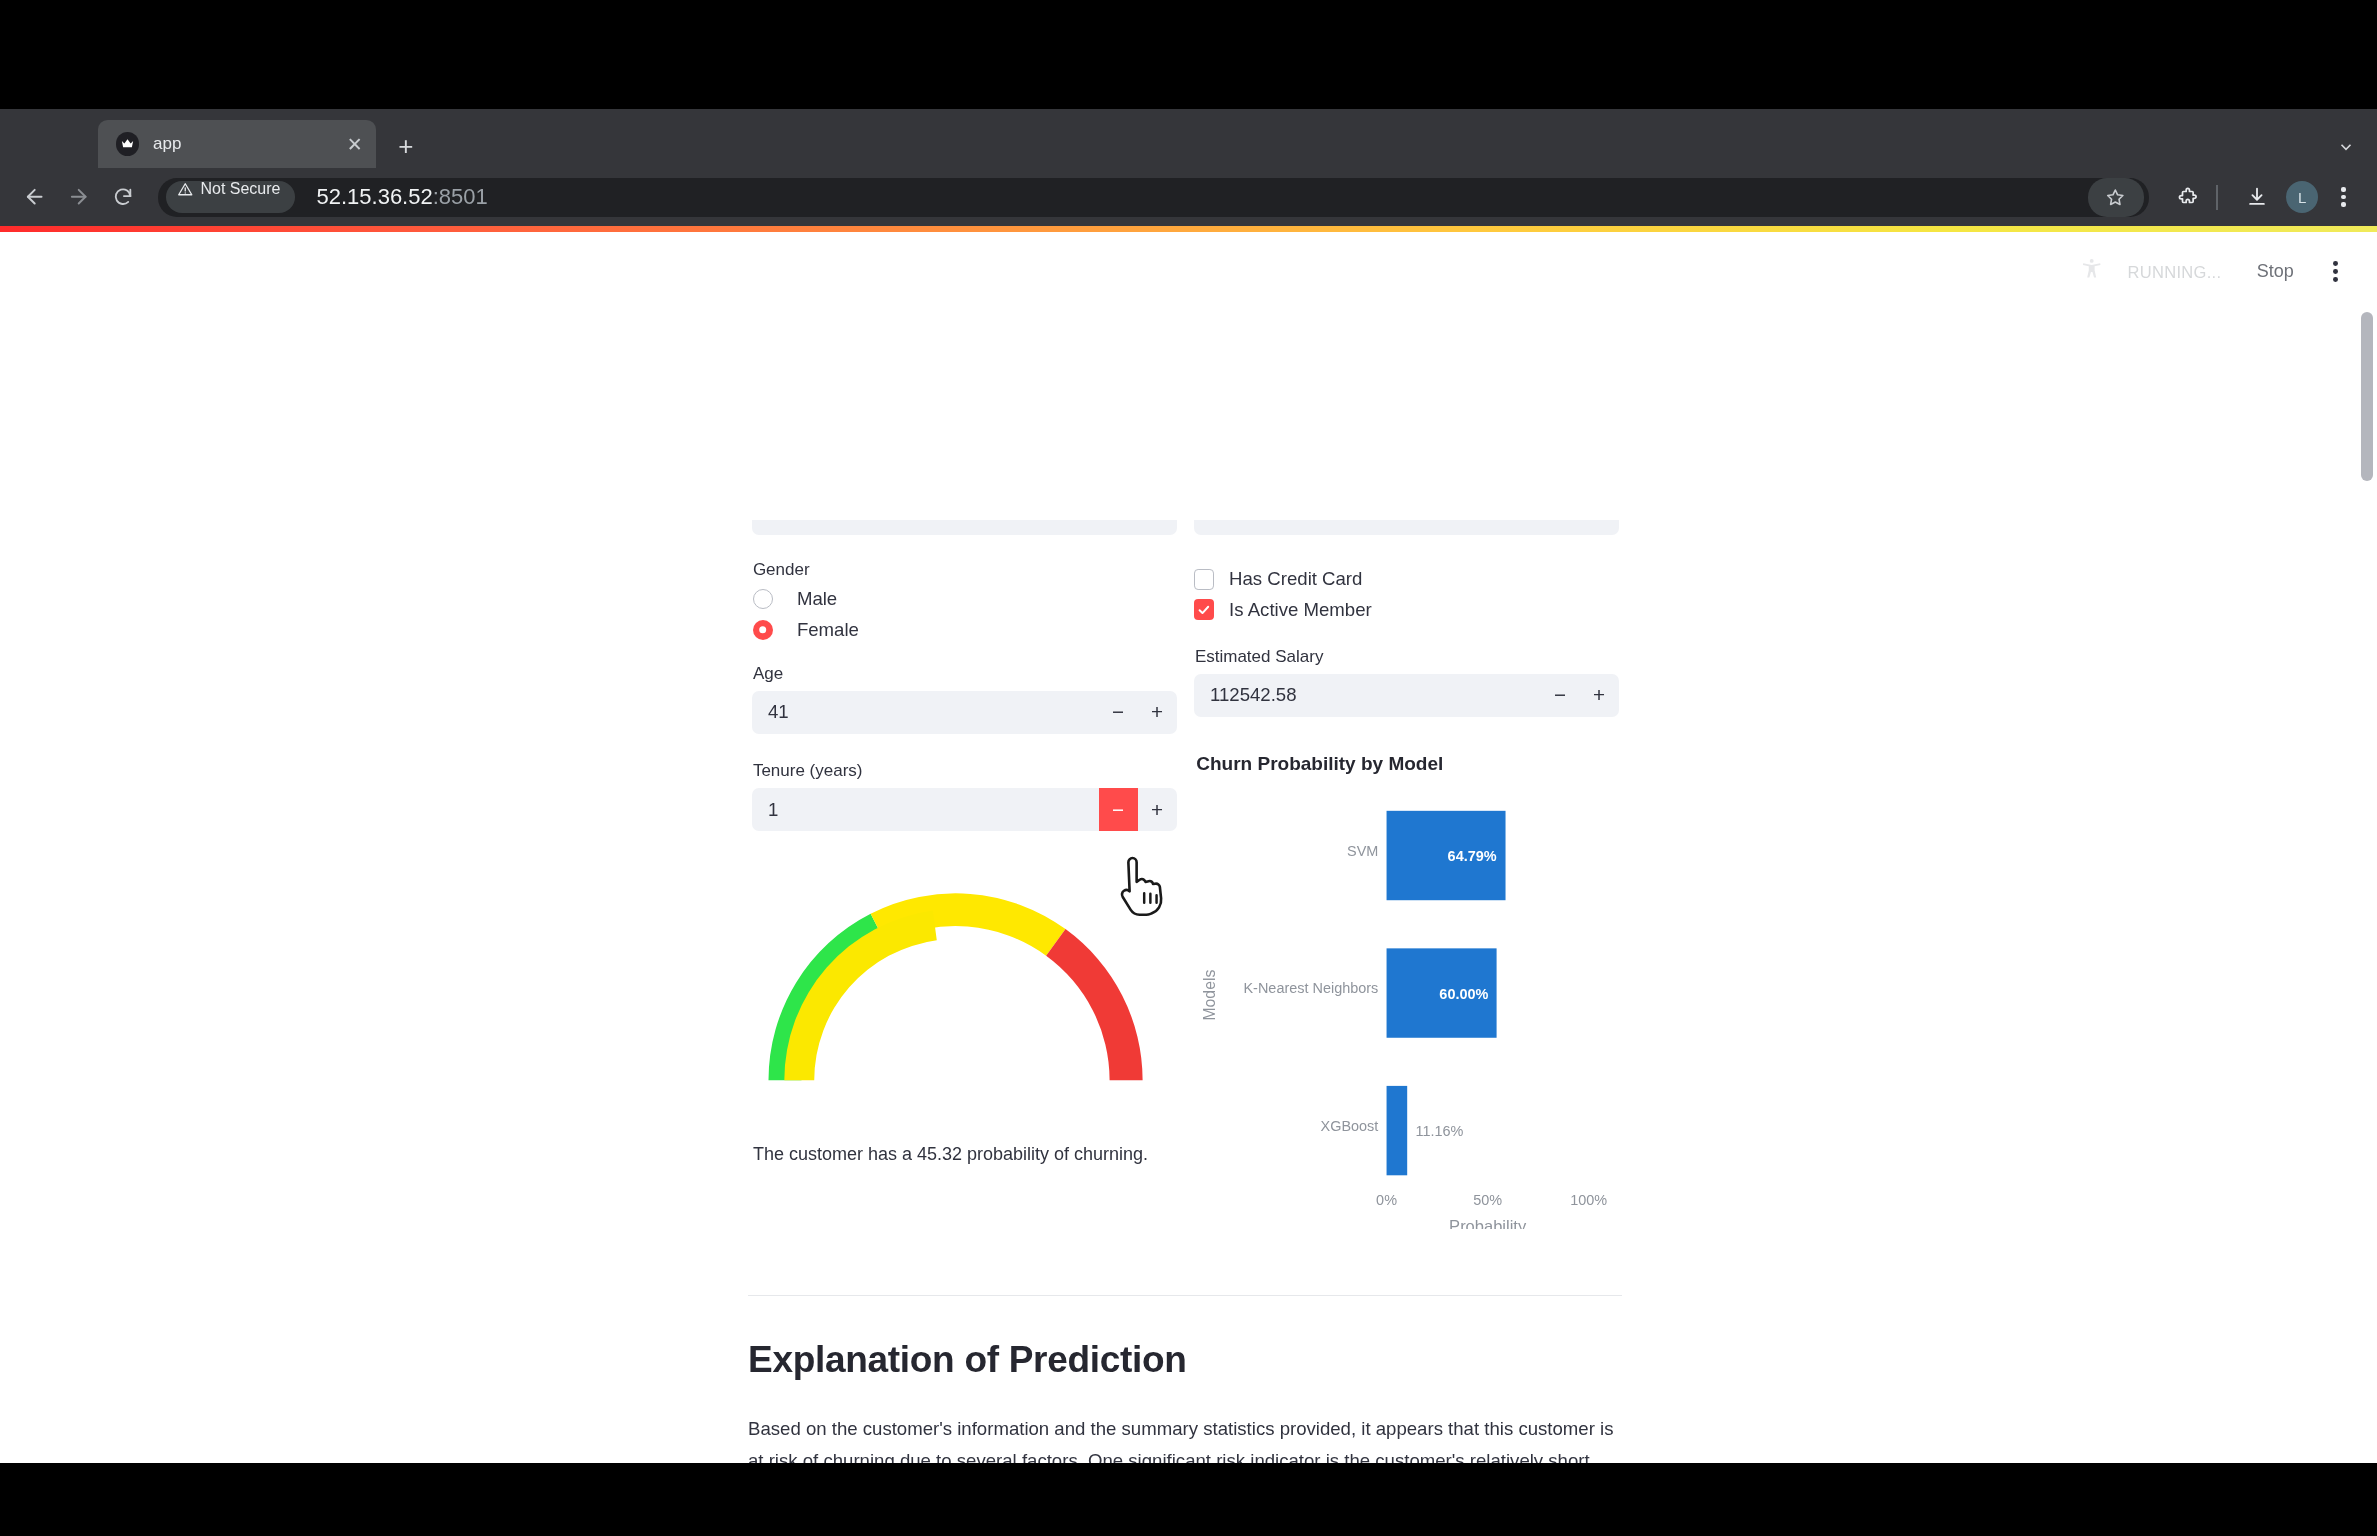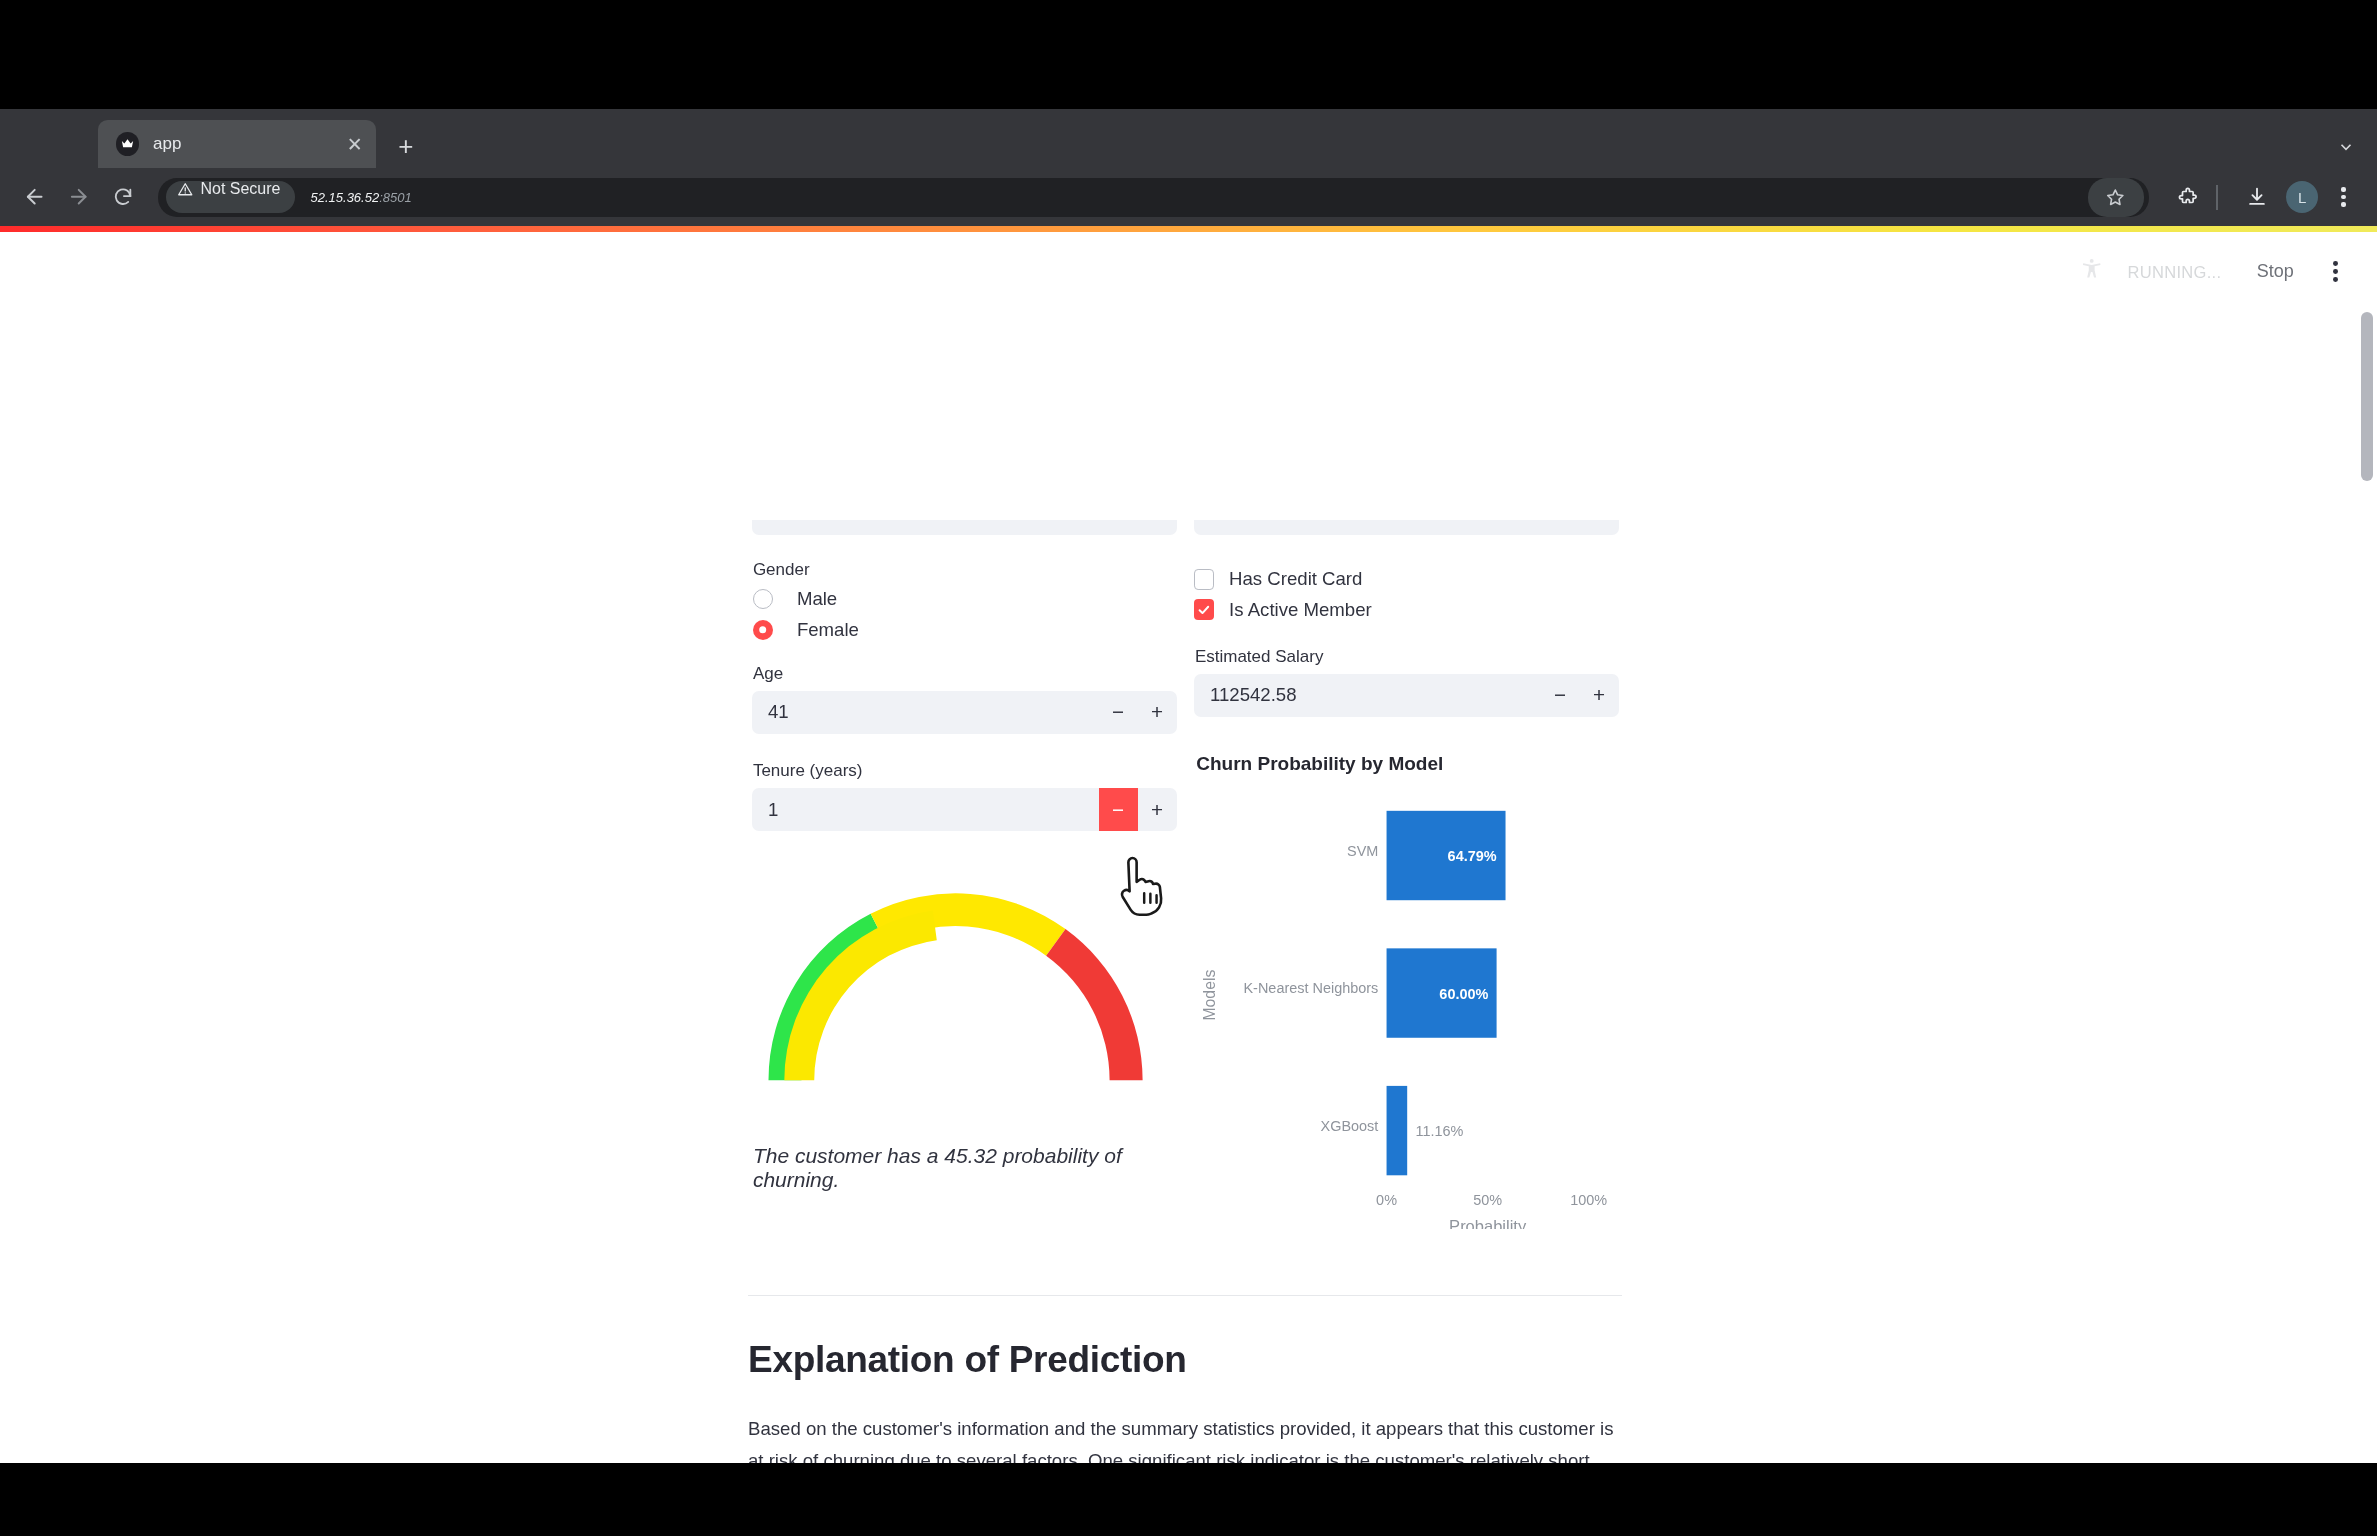--- a/index.html
+++ b/index.html
@@ -67,21 +67,21 @@
     display: flex; align-items: center; padding: 0 5.5px 0 6.9px;
     position: relative;
   }
   .notsecure {
     display: flex; align-items: center; gap: 6.9px;
     background: #3c4043; border-radius: 18px;
     height: 32px; padding: 0 15px 16px 11px; margin-left: 1.4px;
     flex: none;
   }
   .notsecure-txt { color: #e8eaed; font-size: 16px; white-space: nowrap; }
-  .url { margin-left: 15px; font-size: 13px; color: #f1f3f4; white-space: nowrap; font-style: italic; }
+  .url { margin-left: 21px; font-size: 22px; color: #f1f3f4; white-space: nowrap; }
   .url .port { color: #9aa0a6; }
   .omni-right {
     position: absolute; right: 0; top: 0; height: 39px;
     display: flex; align-items: center; padding-right: 5.5px;
   }
   .star-pill {
     width: 56px; height: 39px; border-radius: 19px;
     background: #3c4043; display: flex; align-items: center; justify-content: center;
     color: #c9ccd0;
   }
@@ -171,21 +171,21 @@
   }
   .checkbox.checked {
     border: none; background: #ff4b4b;
     display: flex; align-items: center; justify-content: center;
   }
   .cb-label { font-size: 18.6px; color: #31333f; margin-left: 15px; }
 
   
   .gauge-wrap { position: relative; width: 425px; height: 323px; margin-top: 43px; }
   .gauge-caption {
-    font-size: 21px; color: #31333f; margin-top: 4.1px; padding-left: 1.4px; font-style: italic;
+    font-size: 18px; color: #31333f; margin-top: 4.1px; padding-left: 1.4px;
   }
 
   
   .chart-title {
     font-size: 19px; font-weight: bold; color: #262730;
     margin-top: 36px; margin-left: 2.8px;
   }
   .chart-area { position: relative; width: 425px; height: 454px; }
 
   

